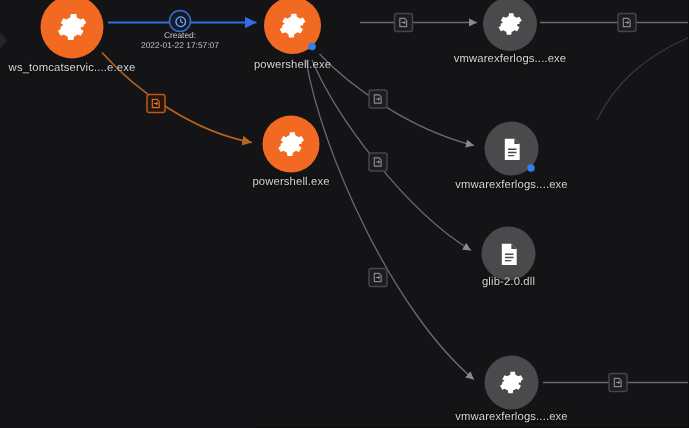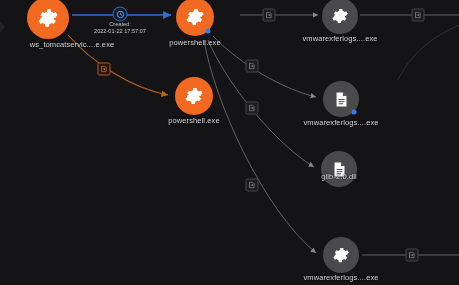--- a/index.html
+++ b/index.html
@@ -205,21 +205,21 @@
   <div class="edge-text" style="left:120px; top:21px;">
     <div>Created:</div>
     <div>2022-01-22 17:57:07</div>
   </div>
 
   <div class="node-disc proc-root" style="left:48px; top:18px;">
     <svg width="22" height="22" viewBox="0 0 24 24">
       <path fill="#ffffff" d="M12 8.2a3.8 3.8 0 100 7.6 3.8 3.8 0 000-7.6zm8.5 3.8c0-.5-.05-1-.14-1.47l2.04-1.5-2-3.46-2.4.95a8.4 8.4 0 00-2.55-1.47L15.1 2.5h-4l-.35 2.55a8.4 8.4 0 00-2.55 1.47l-2.4-.95-2 3.46 2.04 1.5A8.6 8.6 0 003.7 12c0 .5.05 1 .14 1.47l-2.04 1.5 2 3.46 2.4-.95a8.4 8.4 0 002.55 1.47l.35 2.55h4l.35-2.55a8.4 8.4 0 002.55-1.47l2.4.95 2-3.46-2.04-1.5c.09-.47.14-.97.14-1.47z"></path>
     </svg>
   </div>
-  <div class="node-label" style="left:48px; top:40px;margin-left:24px;">ws_tomcatservic....e.exe</div>
+  <div class="node-label" style="left:48px; top:40px;">ws_tomcatservic....e.exe</div>
 
   <div class="node-disc proc" style="left:195px; top:17px;">
     <svg width="20" height="20" viewBox="0 0 24 24">
       <path fill="#ffffff" d="M12 8.2a3.8 3.8 0 100 7.6 3.8 3.8 0 000-7.6zm8.5 3.8c0-.5-.05-1-.14-1.47l2.04-1.5-2-3.46-2.4.95a8.4 8.4 0 00-2.55-1.47L15.1 2.5h-4l-.35 2.55a8.4 8.4 0 00-2.55 1.47l-2.4-.95-2 3.46 2.04 1.5A8.6 8.6 0 003.7 12c0 .5.05 1 .14 1.47l-2.04 1.5 2 3.46 2.4-.95a8.4 8.4 0 002.55 1.47l.35 2.55h4l.35-2.55a8.4 8.4 0 002.55-1.47l2.4.95 2-3.46-2.04-1.5c.09-.47.14-.97.14-1.47z"></path>
     </svg>
   </div>
   <div class="badge-dot" style="left:208px; top:31px;"></div>
   <div class="node-label" style="left:195px; top:38px;">powershell.exe</div>
 
   <div class="node-disc proc" style="left:194px; top:96px;">
@@ -246,21 +246,21 @@
   <div class="badge-dot" style="left:354px; top:112px;"></div>
   <div class="node-label" style="left:341px; top:118px;">vmwarexferlogs....exe</div>
 
   <div class="node-disc gray" style="left:339px; top:169px;">
     <svg width="17" height="17" viewBox="0 0 24 24">
       <path fill="#ffffff" d="M5 2h9l5 5v15H5z"></path>
       <path fill="#4a4a4c" d="M14 2v5h5z"></path>
       <path stroke="#4a4a4c" stroke-width="1.4" d="M8 12h8M8 15h8M8 18h6"></path>
     </svg>
   </div>
-  <div class="node-label" style="left:339px; top:172px;">glib-2.0.dll</div>
+  <div class="node-label" style="left:339px; top:183px;">glib-2.0.dll</div>
 
   <div class="node-disc gray" style="left:341px; top:255px;">
     <svg width="18" height="18" viewBox="0 0 24 24">
       <path fill="#ffffff" d="M12 8.2a3.8 3.8 0 100 7.6 3.8 3.8 0 000-7.6zm8.5 3.8c0-.5-.05-1-.14-1.47l2.04-1.5-2-3.46-2.4.95a8.4 8.4 0 00-2.55-1.47L15.1 2.5h-4l-.35 2.55a8.4 8.4 0 00-2.55 1.47l-2.4-.95-2 3.46 2.04 1.5A8.6 8.6 0 003.7 12c0 .5.05 1 .14 1.47l-2.04 1.5 2 3.46 2.4-.95a8.4 8.4 0 002.55 1.47l.35 2.55h4l.35-2.55a8.4 8.4 0 002.55-1.47l2.4.95 2-3.46-2.04-1.5c.09-.47.14-.97.14-1.47z"></path>
     </svg>
   </div>
   <div class="node-label" style="left:341px; top:273px;">vmwarexferlogs....exe</div>
 
 </div>
 

